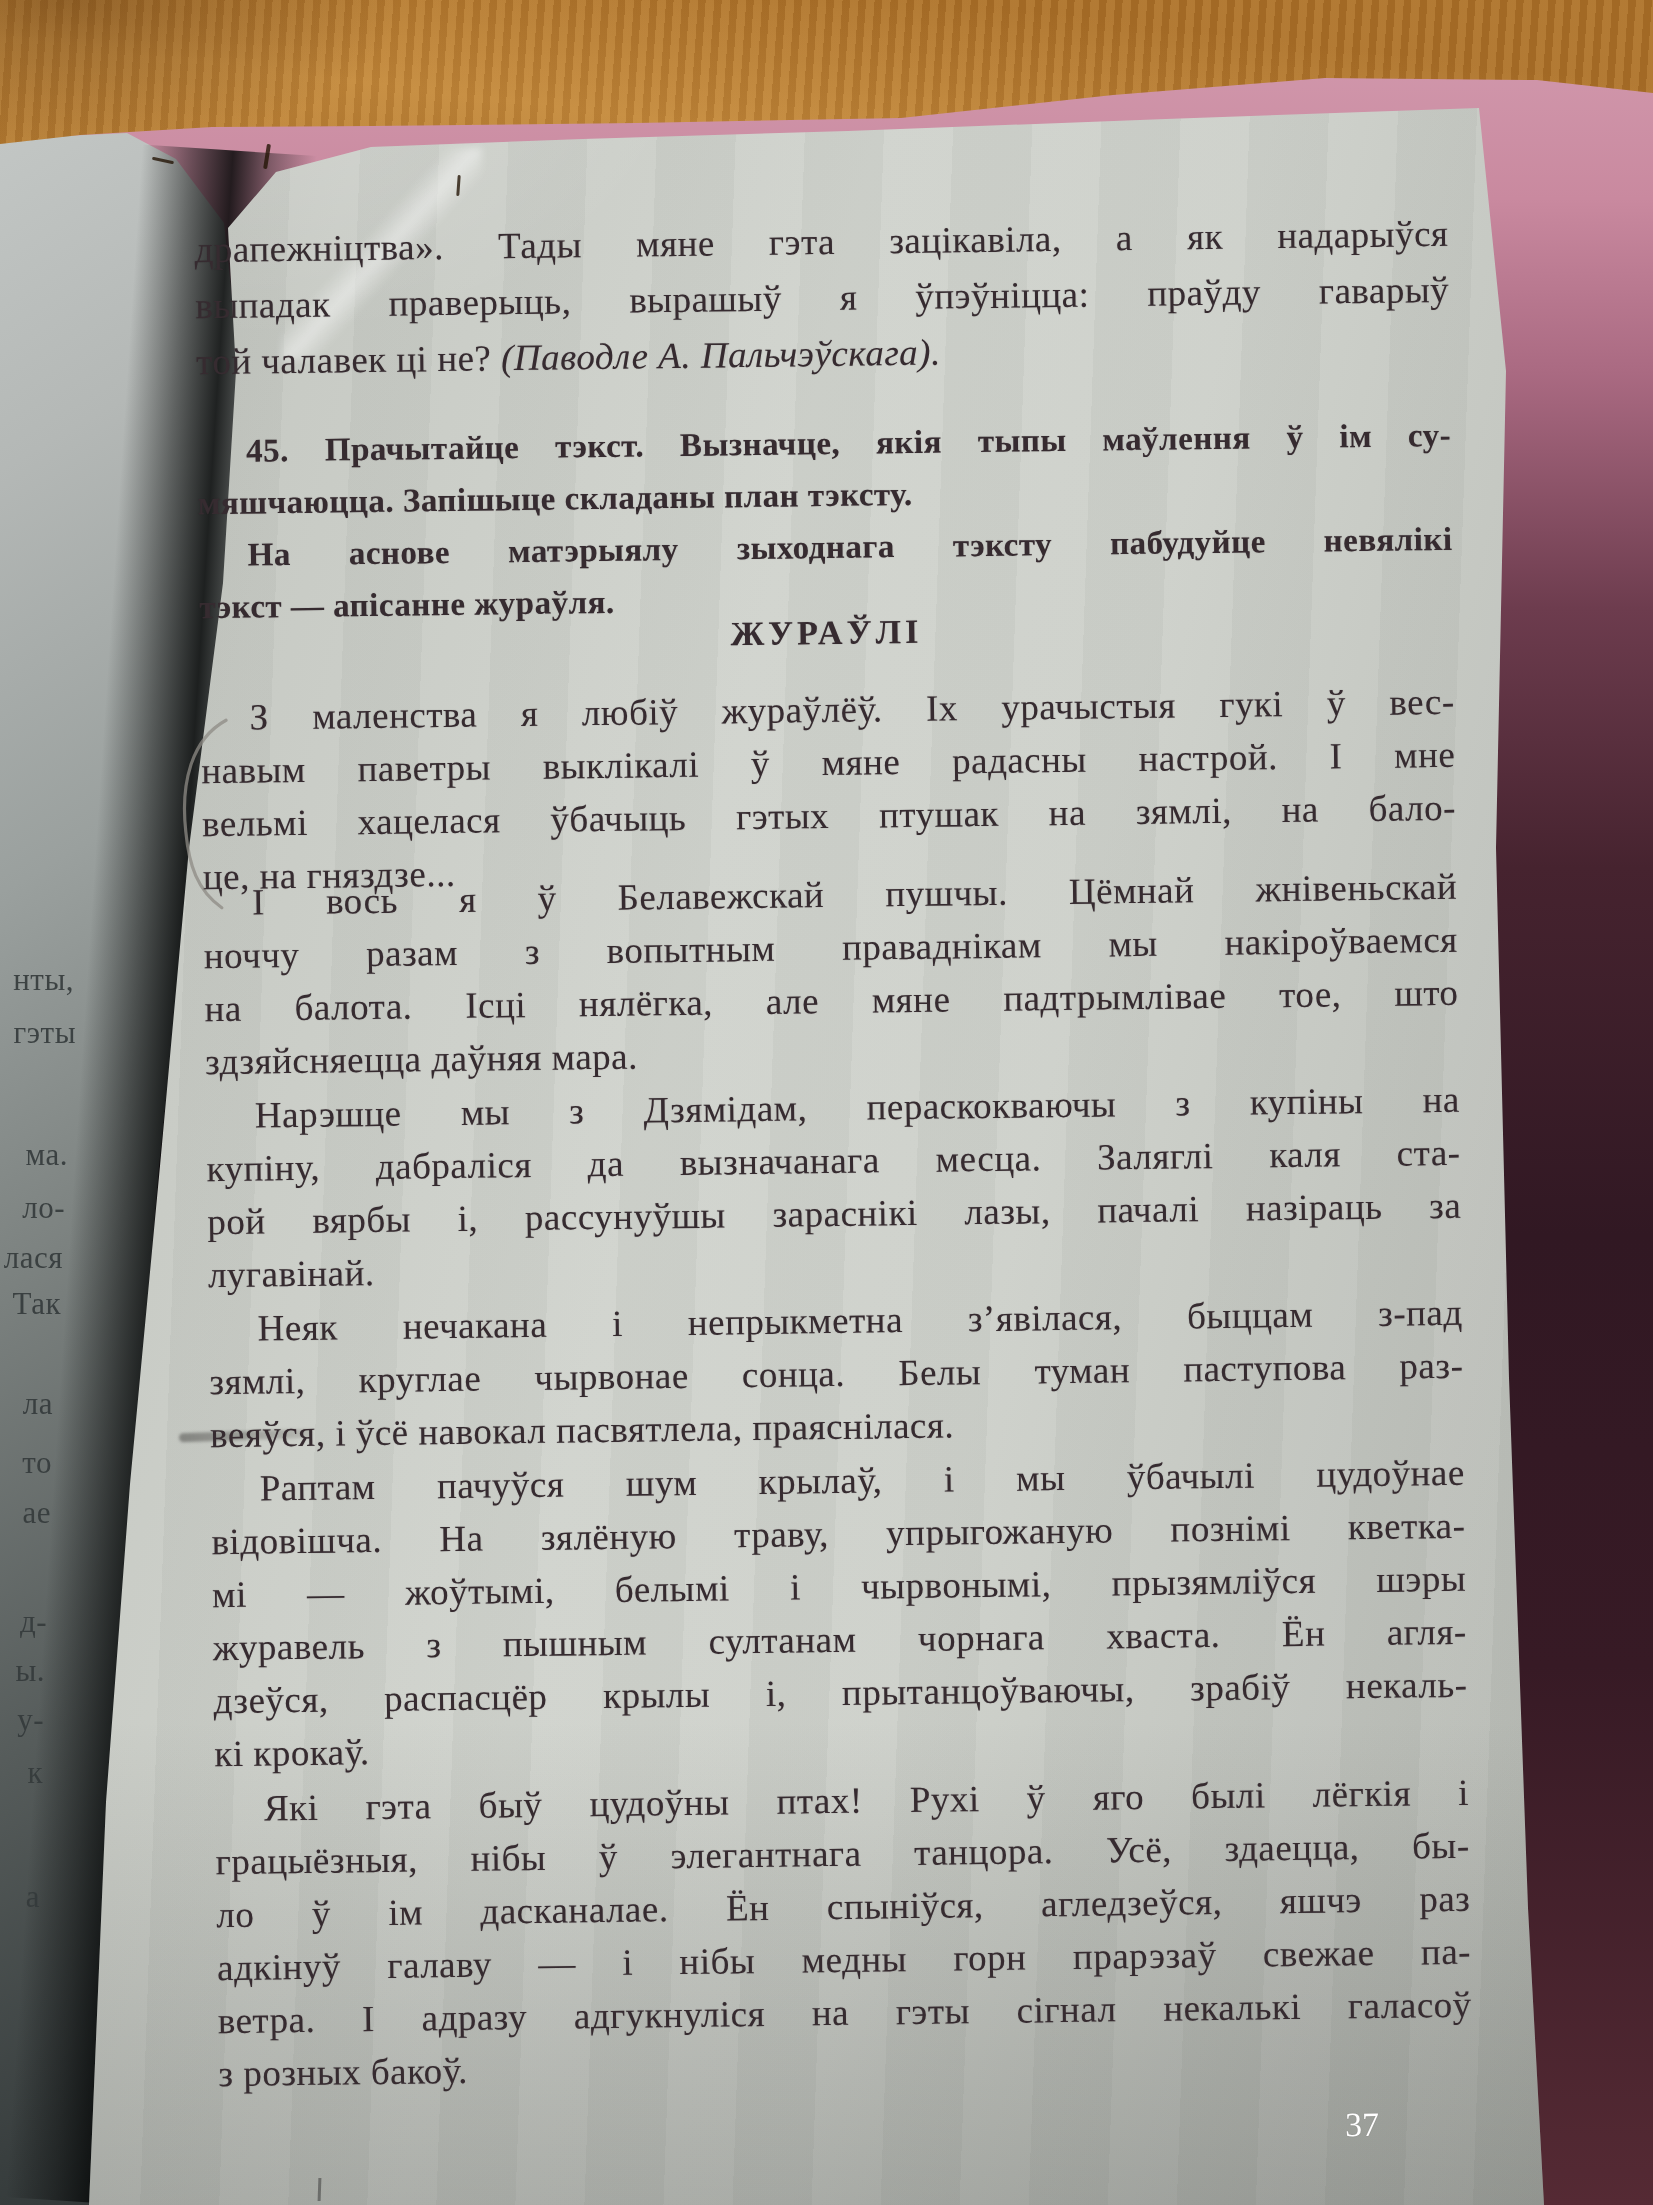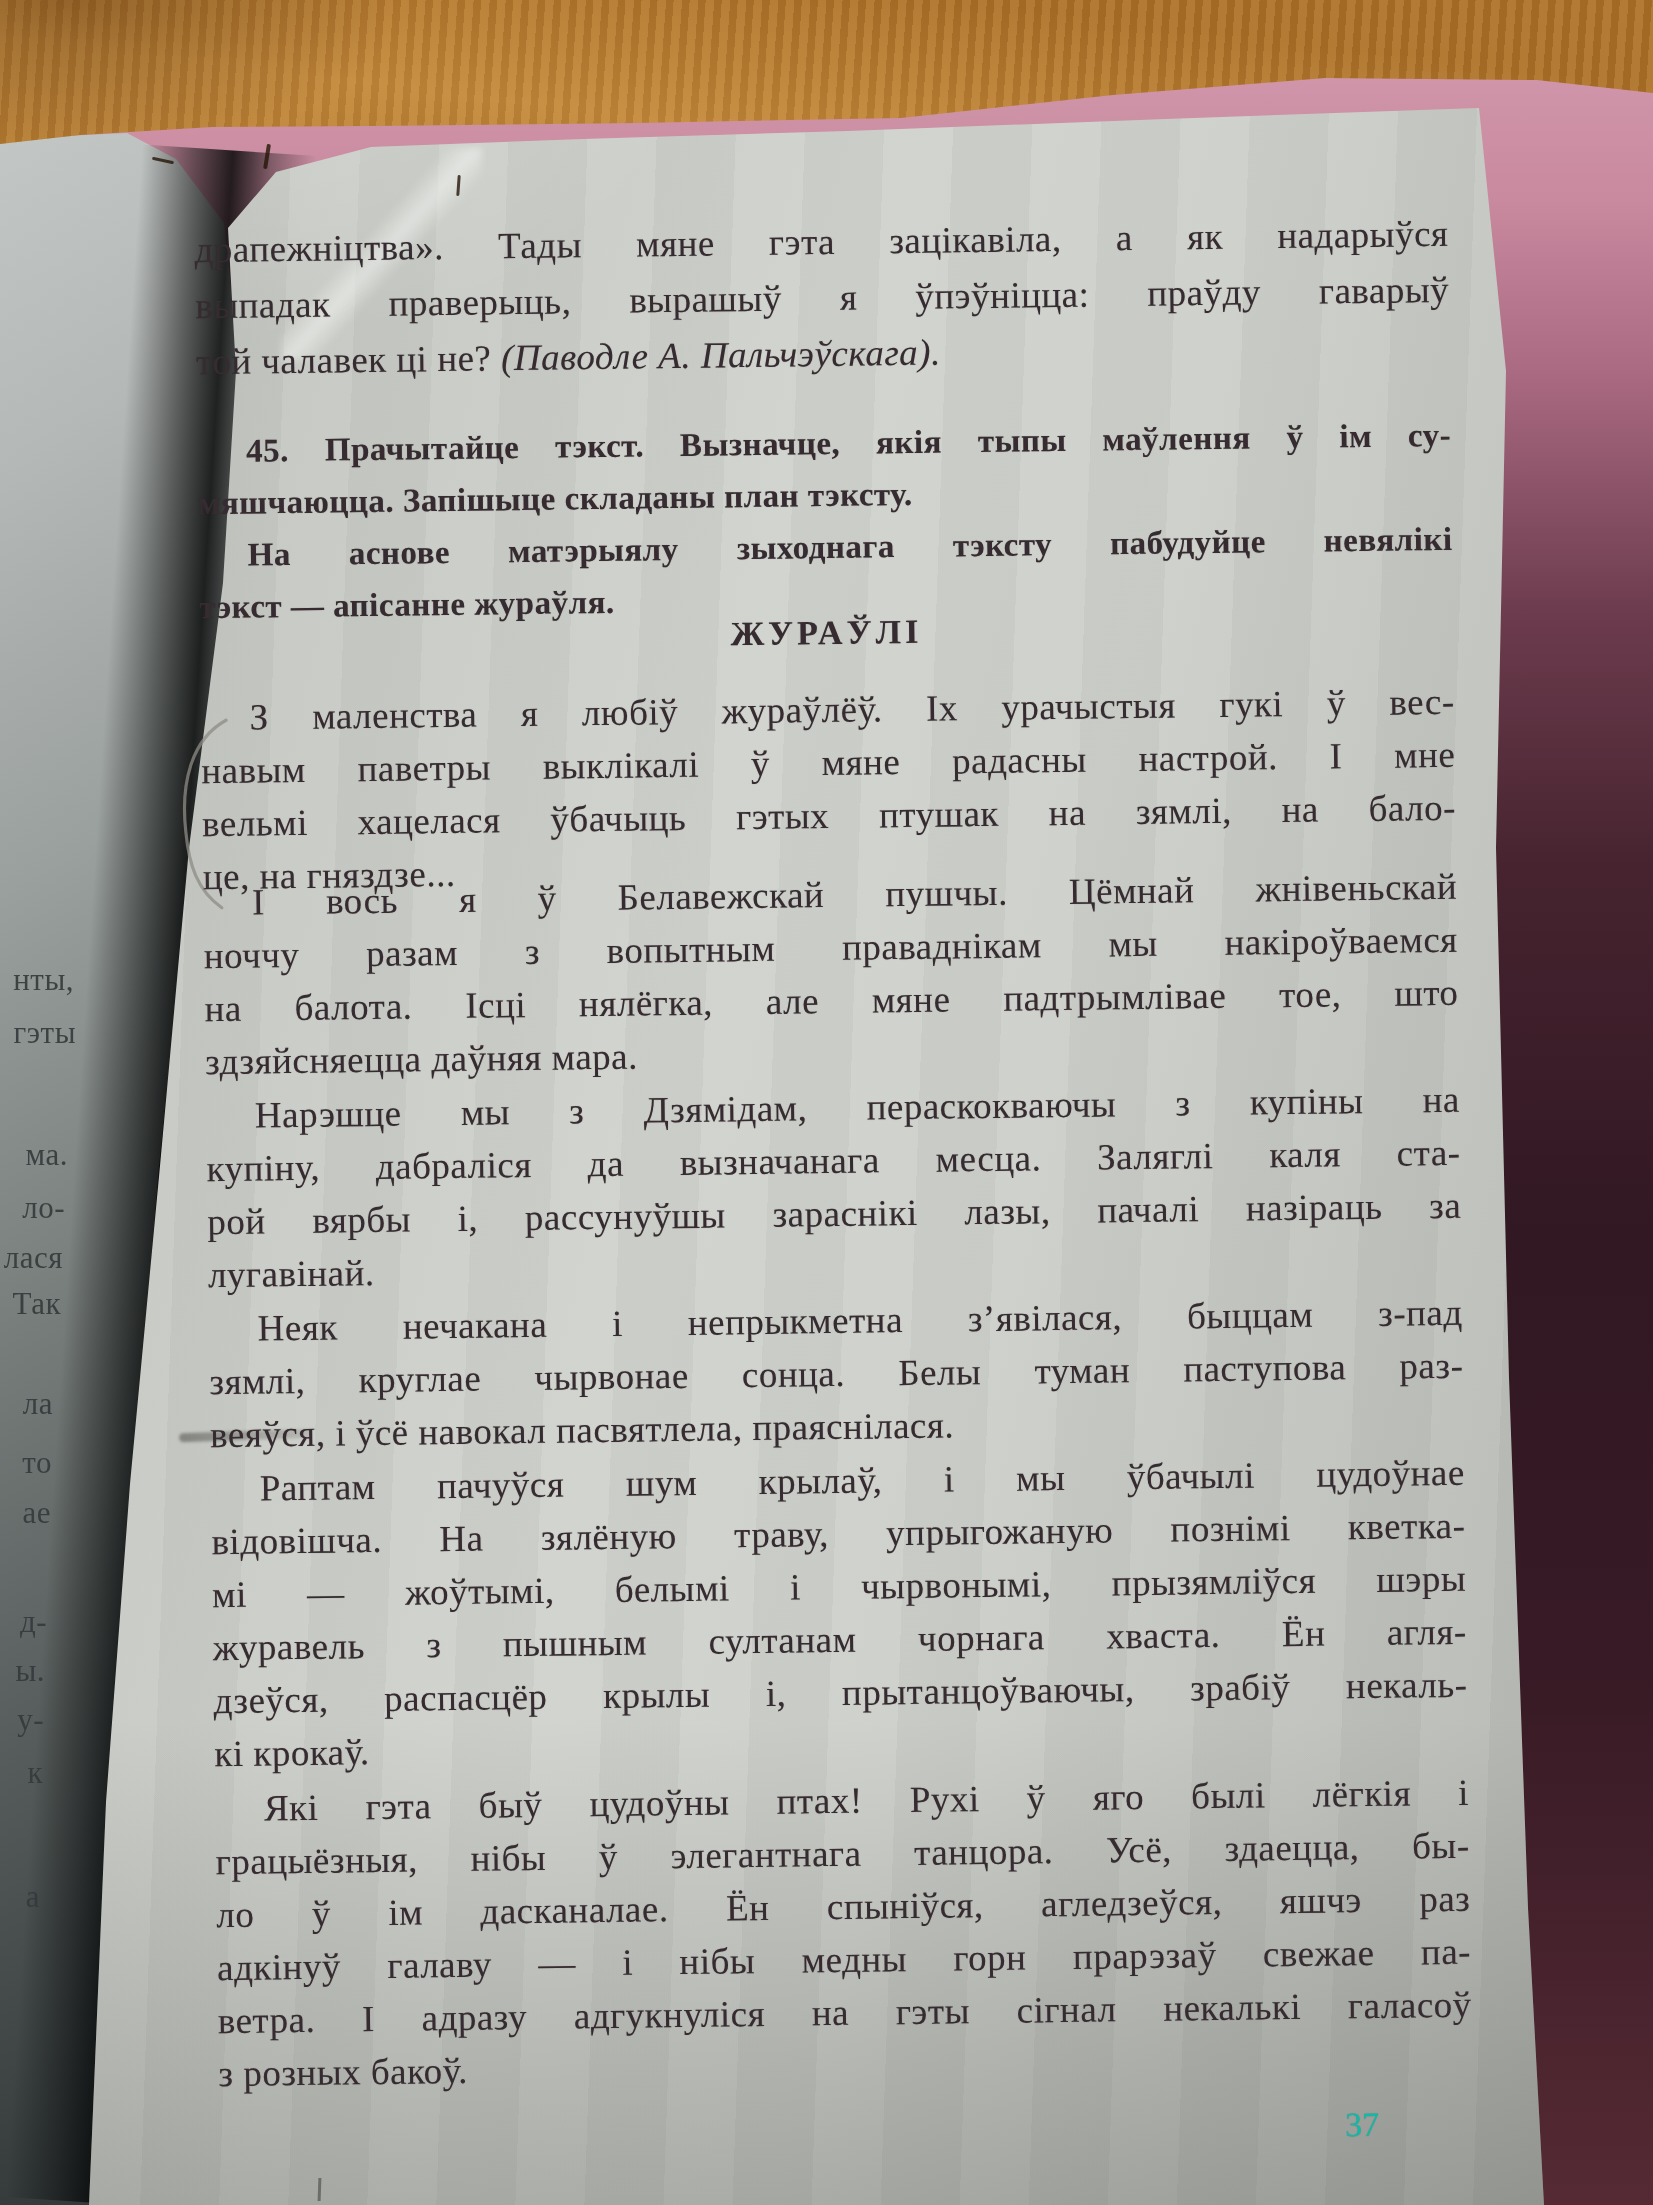--- a/index.html
+++ b/index.html
@@ -38,21 +38,21 @@
   
   #textlayer{left:207px;top:214px;width:1254px;height:1961px;transform:rotate(-0.75deg);
     color:#362b30;text-shadow:0 0 1.1px rgba(54,43,48,.32);letter-spacing:0.5px;}
   .block{position:absolute;left:0;width:100%;}
   .line{display:block;text-align:justify;text-align-last:justify;white-space:nowrap;}
   .line.last{text-align-last:left;}
   .line.ind{padding-left:49px;}
   .line.ctr{text-align:center;text-align-last:center;}
   .bold{font-weight:bold;}
   .it{font-style:italic;}
-  #pagenum{left:1345px;top:2106px;font-size:34px;color:#14b8a6;
+  #pagenum{left:1345px;top:2106px;font-size:34px;color:#ffffff;
     font-family:"Liberation Serif",serif;transform:rotate(-1deg);text-shadow:0 0 1.1px rgba(54,43,48,.3);}
   
   .frag{position:absolute;width:138px;text-align:right;font-size:31px;color:#343a3b;
     letter-spacing:0.5px;filter:blur(0.5px);opacity:.9;font-family:"Liberation Serif",serif;}
   
   #bracket{left:173px;top:716px;width:69px;height:196px;opacity:.75;}
   #smudge{left:179px;top:1431px;width:133px;height:8.5px;border-radius:5.3px;
     background:linear-gradient(90deg,rgba(95,95,92,.65),rgba(125,122,115,.25));
     filter:blur(1.6px);transform:rotate(-2deg);}
   #tickmark{left:318px;top:2178px;width:2.7px;height:23px;background:#3c3c3c;opacity:.55;transform:rotate(2deg);}

